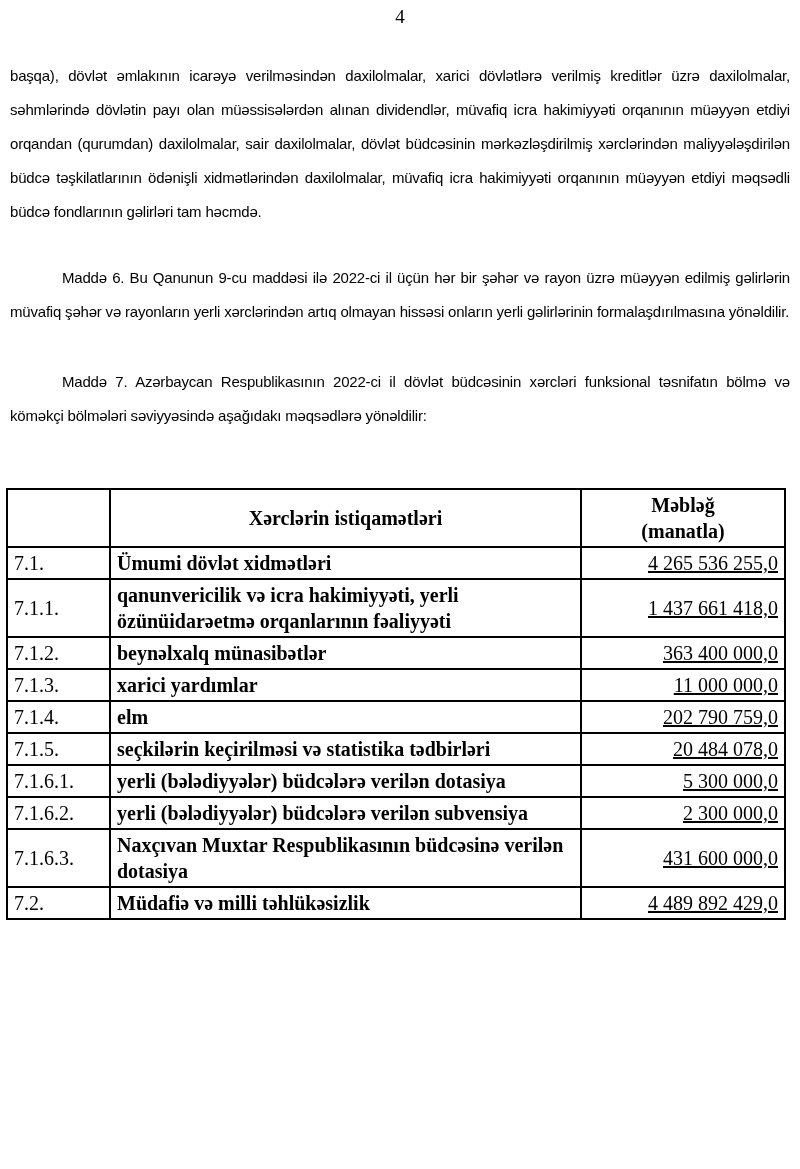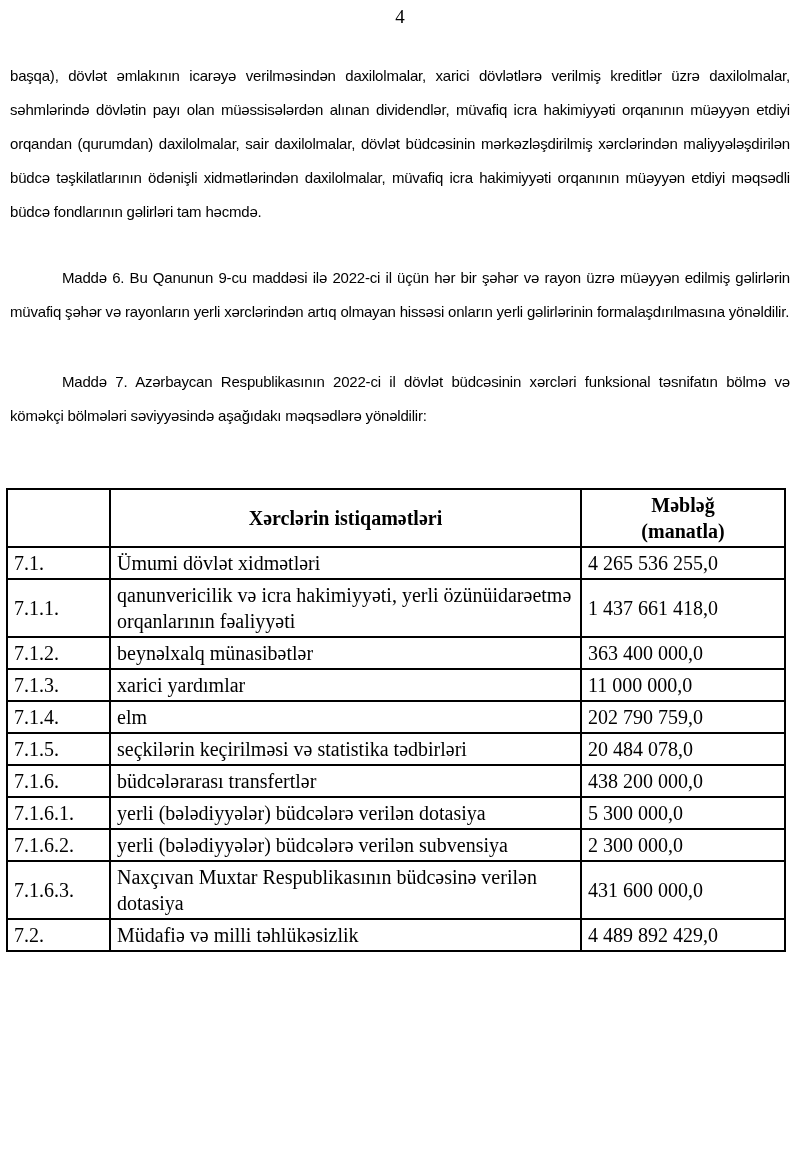--- a/index.html
+++ b/index.html
@@ -52,22 +52,22 @@
   }
   col.c-code   { width: 103px; }
   col.c-name   { width: 471px; }
   col.c-amount { width: 204px; }
   th.h-name, th.h-amount {
     font-weight: bold;
     text-align: center;
     height: 57px;
   }
   td.cell-code   { padding: 2px 2px; }
-  td.cell-name   { text-align: left;  padding: 2px 4px 2px 10px; }
-  td.cell-amount { text-align: left; padding: 2px 4px; }
+  td.cell-name   { text-align: left;  padding: 2px 4px 2px 10px; font-weight: bold; }
+  td.cell-amount { text-align: right; padding: 2px 4px; text-decoration: underline; }
   tr.row { height: 31px; }
 </style>
 </head>
 <body>
 
 <div class="page">
 
   <div class="page-number">4</div>
 
   <p class="para para-1"><span>başqa), dövlət əmlakının icarəyə verilməsindən daxilolmalar, xarici dövlətlərə verilmiş kreditlər üzrə daxilolmalar, səhmlərində dövlətin payı olan müəssisələrdən alınan dividendlər, müvafiq icra hakimiyyəti orqanının müəyyən etdiyi orqandan (qurumdan) daxilolmalar, sair daxilolmalar, dövlət büdcəsinin mərkəzləşdirilmiş xərclərindən maliyyələşdirilən büdcə təşkilatlarının ödənişli xidmətlərindən daxilolmalar, müvafiq icra hakimiyyəti orqanının müəyyən etdiyi məqsədli büdcə fondlarının gəlirləri tam həcmdə.</span></p>
@@ -117,25 +117,20 @@
         <td class="cell-code">7.1.4.</td>
         <td class="cell-name">elm</td>
         <td class="cell-amount">202 790 759,0</td>
       </tr>
       <tr class="row">
         <td class="cell-code">7.1.5.</td>
         <td class="cell-name">seçkilərin  keçirilməsi  və statistika  tədbirləri</td>
         <td class="cell-amount">20 484 078,0</td>
       </tr>
       <tr class="row">
-        <td class="cell-code">7.1.6.</td>
-        <td class="cell-name">büdcələrarası  transfertlər</td>
-        <td class="cell-amount">438 200 000,0</td>
-      </tr>
-      <tr class="row">
         <td class="cell-code">7.1.6.1.</td>
         <td class="cell-name">yerli (bələdiyyələr)  büdcələrə  verilən  dotasiya</td>
         <td class="cell-amount">5 300 000,0</td>
       </tr>
       <tr class="row">
         <td class="cell-code">7.1.6.2.</td>
         <td class="cell-name">yerli (bələdiyyələr)  büdcələrə  verilən  subvensiya</td>
         <td class="cell-amount">2 300 000,0</td>
       </tr>
       <tr class="row">

